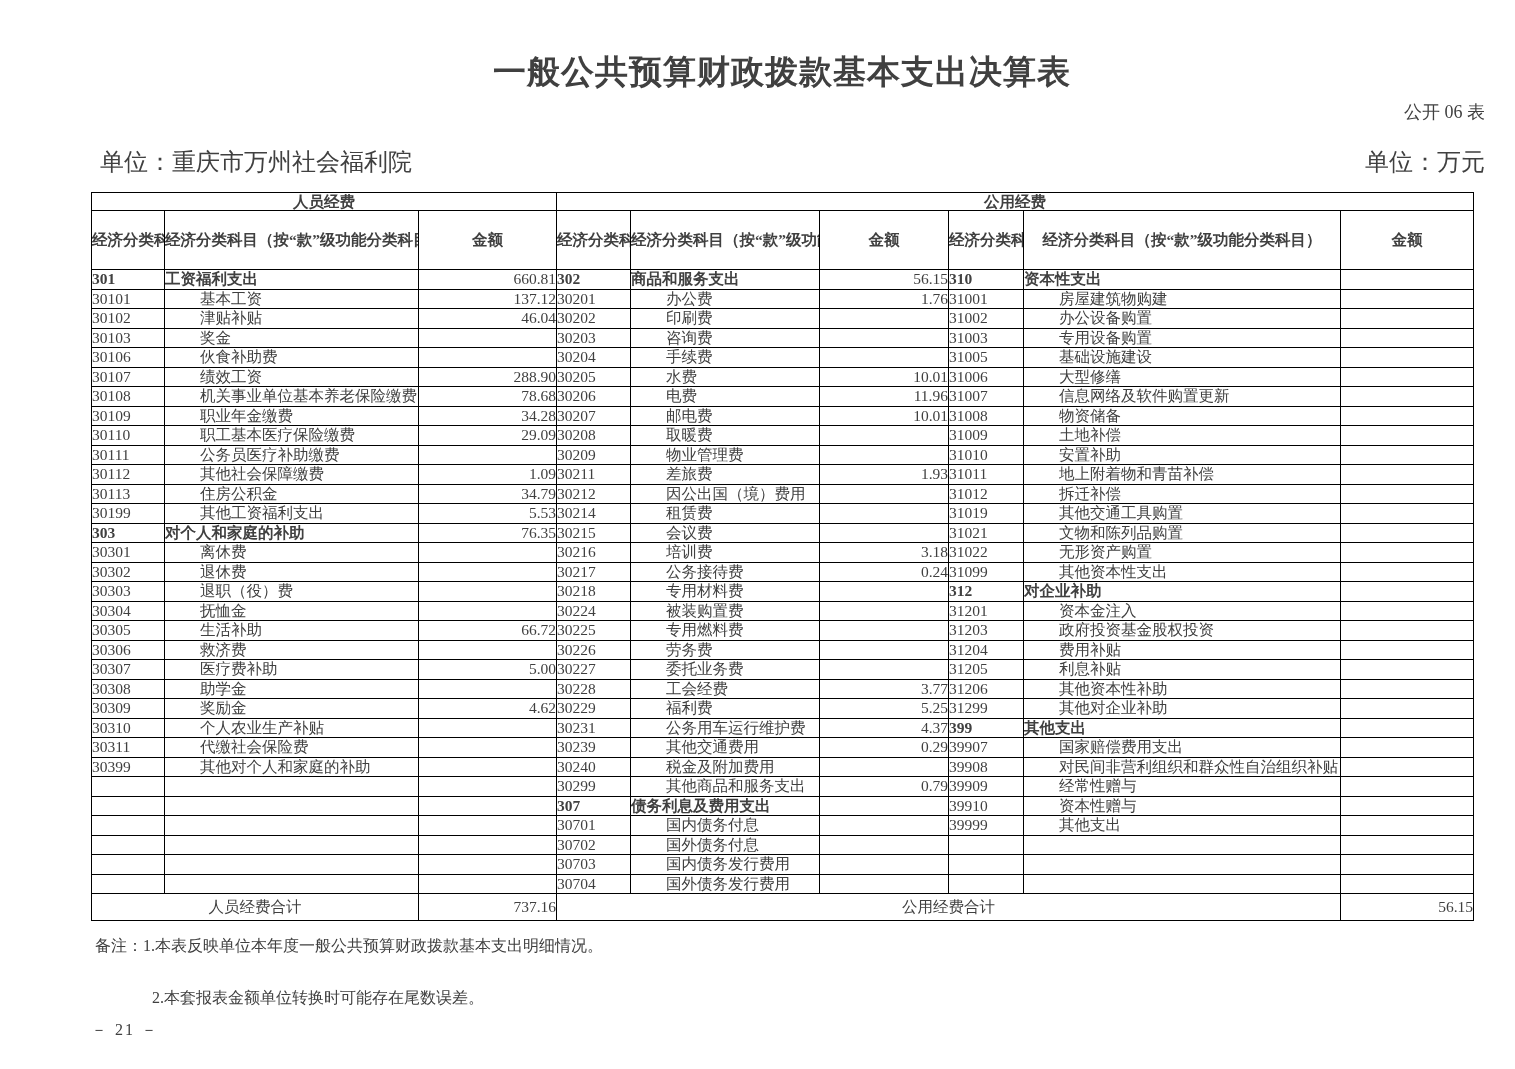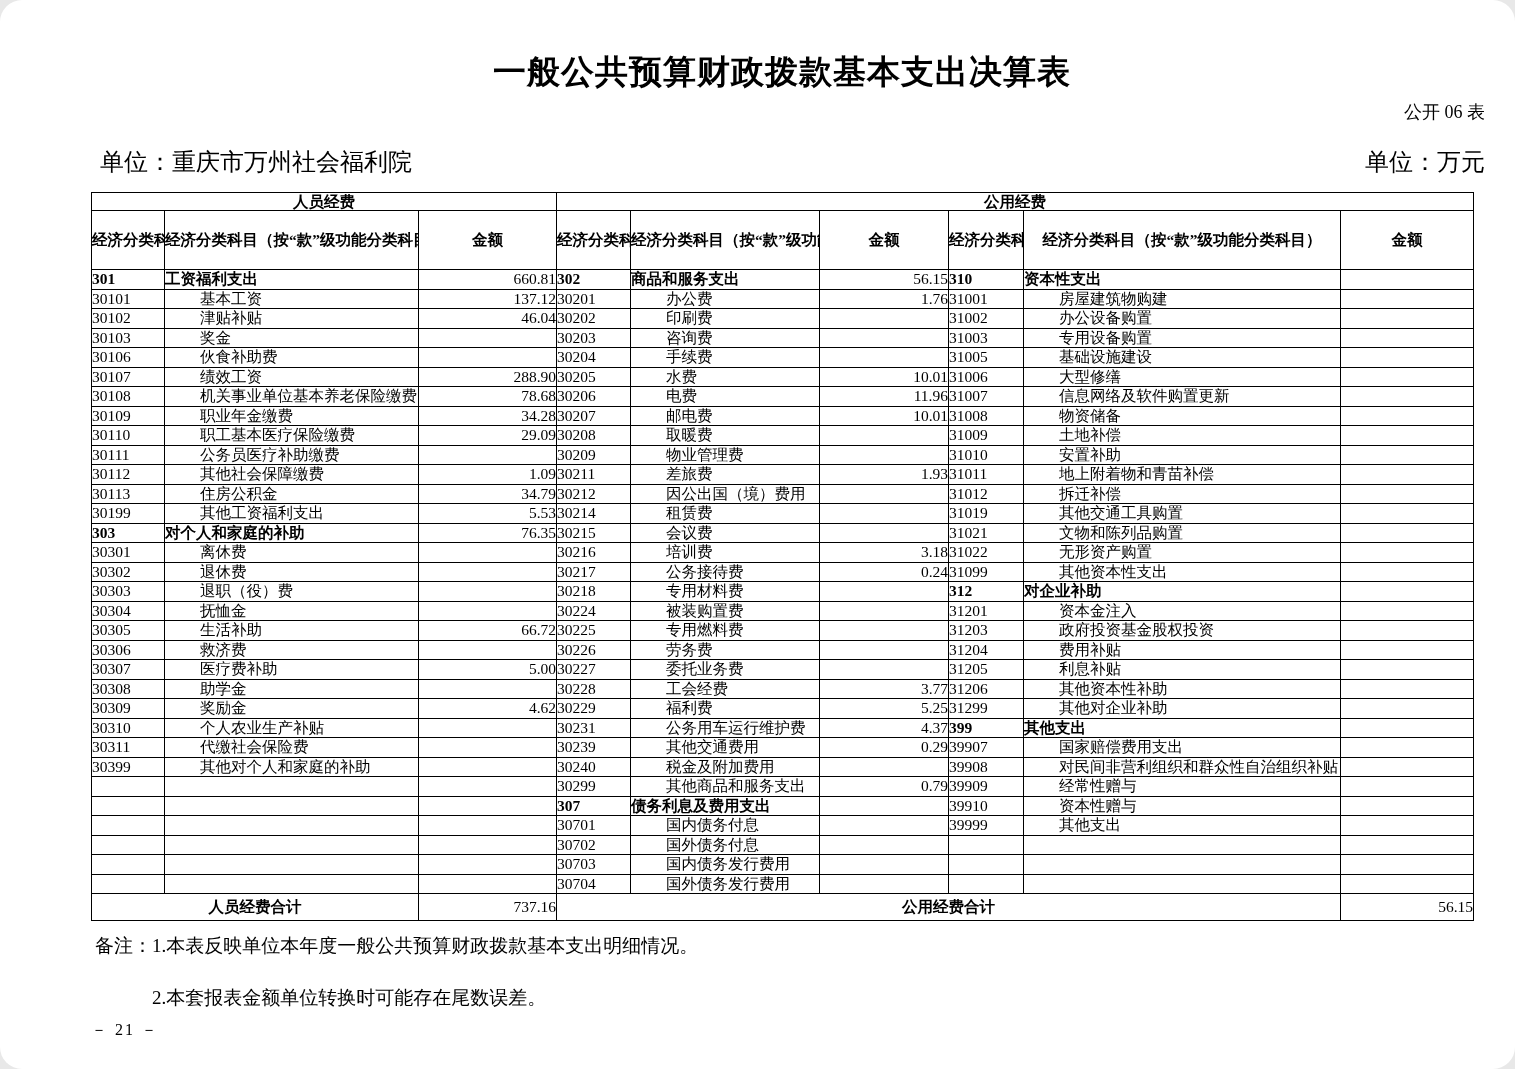--- a/index.html
+++ b/index.html
@@ -1,23 +1,22 @@
 <!DOCTYPE html>
 <html><head>
 <meta charset="utf-8">
 <style>
   html,body { margin:0; padding:0; background:#e8e8e8; }
   .page {
     position:relative;
     width:1515px; height:1069px;
     background:#ffffff;
     font-family:"Liberation Serif","DejaVu Serif",serif;
-    color:#000000;
+    color:#404040;
     overflow:hidden;
-    border-radius:22px;
   }
   .title {
     position:absolute; top:50px; left:91px; width:1382px;
     text-align:center; font-size:33px; font-weight:bold;
     letter-spacing:1px;
   }
   .form-label {
     position:absolute; top:100px; right:30px;
     font-size:18px;
   }
@@ -48,25 +47,25 @@
     height:58px; font-size:15.5px; line-height:1.35;
     white-space:normal;
   }
   .data-row td { height:18.5px; line-height:18.5px; }
   td.code { padding-left:3px; }
   td.name { padding-left:3px; }
   td.name.sub { padding-left:35px; }
   td.amt  { text-align:right; padding-right:2px; }
   .b { font-weight:bold; }
   .total-row td { height:26px; line-height:26px; }
-  td.total-label { text-align:center; font-weight:bold; font-size:16px; }
+  td.total-label { text-align:center; font-weight:normal; font-size:16px; }
   td.total-amt { text-align:right; padding-right:2px; font-size:15.5px; }
   .notes {
     position:absolute; top:932px; left:95px;
-    font-size:19px; line-height:28px;
+    font-size:16px; line-height:28px;
   }
   .notes .note-line2 { padding-left:57px;margin-top:24px; }
   .page-number {
     position:absolute; top:1020px; left:91px; width:1382px;
     text-align:left; font-size:16px; letter-spacing:2px;
   }
 </style>
 </head>
 <body>
 

